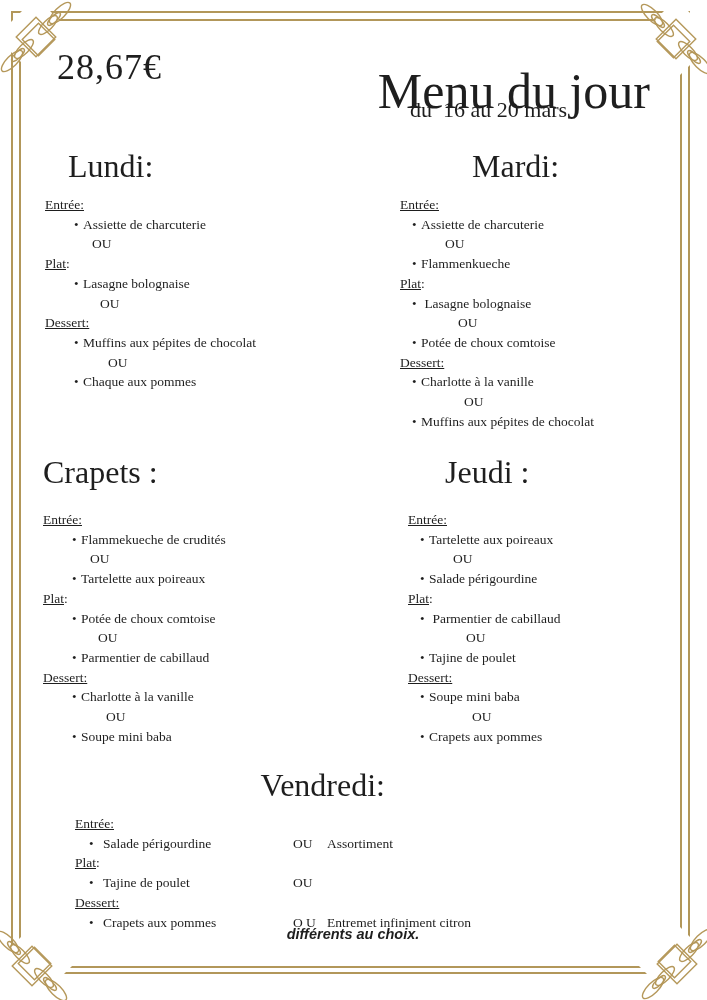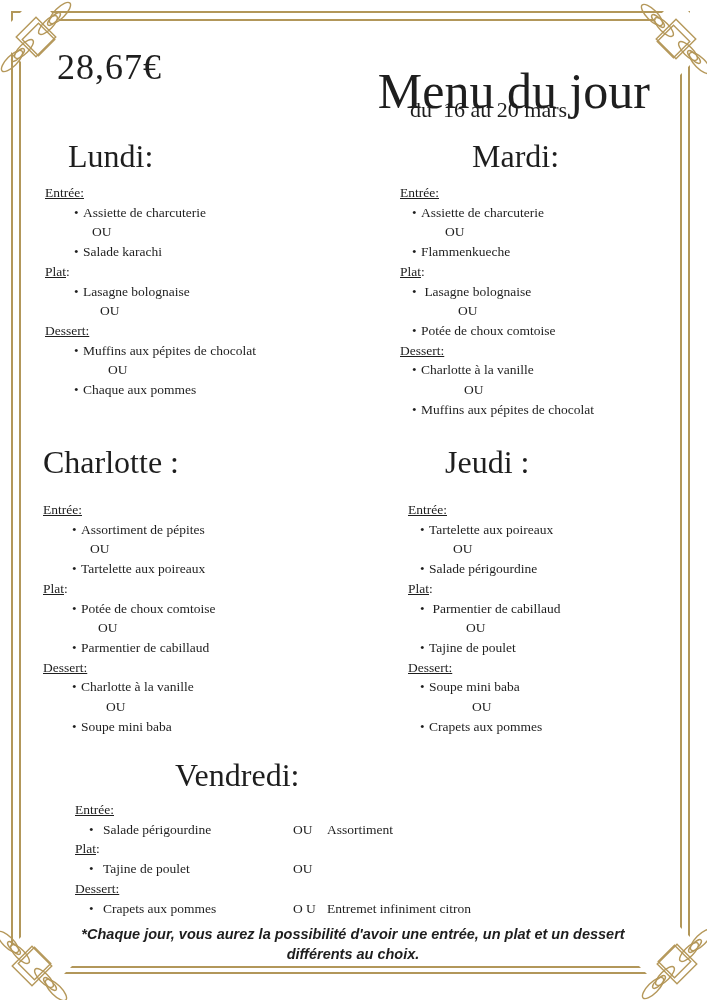--- a/index.html
+++ b/index.html
@@ -21,26 +21,26 @@
   .price{position:absolute;left:57px;top:46px;font-size:36px;letter-spacing:1px}
   .title{position:absolute;left:330px;top:28px;width:320px;text-align:right;font-size:50px;white-space:nowrap}
   .subtitle{position:absolute;left:410px;top:97px;width:240px;text-align:left;font-size:22px;white-space:pre-wrap}
   
   .day{position:absolute;width:330px}
   #day-lundi{left:45px;top:138px}
   #day-mardi{left:400px;top:138px}
   #day-mercredi{left:43px;top:444px}
   #day-jeudi{left:408px;top:444px}
   #day-vendredi{left:75px;top:757px;width:585px}
-  .day-title{font-size:32px;line-height:37px;font-weight:normal;margin:0;white-space:pre-wrap}
+  .day-title{font-size:32px;line-height:37px;font-weight:normal;margin:10px;white-space:pre-wrap}
   #day-lundi .day-title{margin-left:23px}
   #day-mardi .day-title{margin-left:72px}
   #day-mercredi .day-title{margin-left:0}
   #day-jeudi .day-title{margin-left:37px}
-  #day-vendredi .day-title{width:210px;margin-left:100px;text-align:left}
+  #day-vendredi .day-title{width:210px;margin-left:100px;text-align:right}
   .courses{margin-top:8px}
   #day-mercredi .courses,#day-jeudi .courses{margin-top:19px}
   #day-vendredi .courses{margin-top:6px}
   .crs-line{font-size:13.5px;line-height:19.7px;white-space:pre-wrap}
   .course-label .u{text-decoration:underline}
   .item{margin-left:29px}
   .day.rightcol .item{margin-left:12px}
   .blt{display:inline-block;width:9px;font-size:13px}
   .or-line.or0{margin-left:47px}
   .or-line.or1{margin-left:55px}
@@ -123,21 +123,20 @@
 <div class="price">28,67€</div>
 <h1 class="title" style="font-weight:normal">Menu du jour</h1>
 <div class="subtitle">du  16 au 20 mars</div>
 
 <section class="day leftcol" id="day-lundi">
   <h2 class="day-title">Lundi:</h2>
   <div class="courses">
     <div class="crs-line course-label"><span class="u">Entrée:</span><span></span></div>
     <div class="crs-line item"><span class="blt">•</span><span>Assiette de charcuterie</span></div>
     <div class="crs-line or-line or0">OU</div>
-    <div class="crs-line item"><span class="blt">•</span><span>Salade karachi</span></div>
     <div class="crs-line course-label"><span class="u">Plat</span><span>:</span></div>
     <div class="crs-line item"><span class="blt">•</span><span>Lasagne bolognaise</span></div>
     <div class="crs-line or-line or1">OU</div>
     <div class="crs-line course-label"><span class="u">Dessert:</span><span></span></div>
     <div class="crs-line item"><span class="blt">•</span><span>Muffins aux pépites de chocolat</span></div>
     <div class="crs-line or-line or2">OU</div>
     <div class="crs-line item"><span class="blt">•</span><span>Chaque aux pommes</span></div>
   </div>
 </section>
 
@@ -153,24 +152,24 @@
     <div class="crs-line or-line or1">OU</div>
     <div class="crs-line item"><span class="blt">•</span><span>Potée de choux comtoise</span></div>
     <div class="crs-line course-label"><span class="u">Dessert:</span><span></span></div>
     <div class="crs-line item"><span class="blt">•</span><span>Charlotte à la vanille</span></div>
     <div class="crs-line or-line or2">OU</div>
     <div class="crs-line item"><span class="blt">•</span><span>Muffins aux pépites de chocolat</span></div>
   </div>
 </section>
 
 <section class="day leftcol" id="day-mercredi">
-  <h2 class="day-title">Charlotte :</h2>
-  <div class="courses">
-    <div class="crs-line course-label"><span class="u">Entrée:</span><span></span></div>
-    <div class="crs-line item"><span class="blt">•</span><span>Assortiment de pépites</span></div>
+  <h2 class="day-title">Crapets :</h2>
+  <div class="courses">
+    <div class="crs-line course-label"><span class="u">Entrée:</span><span></span></div>
+    <div class="crs-line item"><span class="blt">•</span><span>Flammekueche de crudités</span></div>
     <div class="crs-line or-line or0">OU</div>
     <div class="crs-line item"><span class="blt">•</span><span>Tartelette aux poireaux</span></div>
     <div class="crs-line course-label"><span class="u">Plat</span><span>:</span></div>
     <div class="crs-line item"><span class="blt">•</span><span>Potée de choux comtoise</span></div>
     <div class="crs-line or-line or1">OU</div>
     <div class="crs-line item"><span class="blt">•</span><span>Parmentier de cabillaud</span></div>
     <div class="crs-line course-label"><span class="u">Dessert:</span><span></span></div>
     <div class="crs-line item"><span class="blt">•</span><span>Charlotte à la vanille</span></div>
     <div class="crs-line or-line or2">OU</div>
     <div class="crs-line item"><span class="blt">•</span><span>Soupe mini baba</span></div>
@@ -212,15 +211,14 @@
     <div class="crs-line course-label"><span class="u">Dessert:</span><span></span></div>
     <div class="crs-line v-items">
       <span class="v-first"><span class="blt">•</span><span>Crapets aux pommes</span></span>
       <span class="v-or">O U</span>
       <span class="v-second">Entremet infiniment citron</span>
     </div>
   </div>
 </section>
 
 <div class="footer">
-  <div>*Chaque jour, vous aurez la possibilité d'avoir une entrée, un plat et un dessert</div>
   <div>différents au choix.</div>
 </div>
 
 </body></html>

